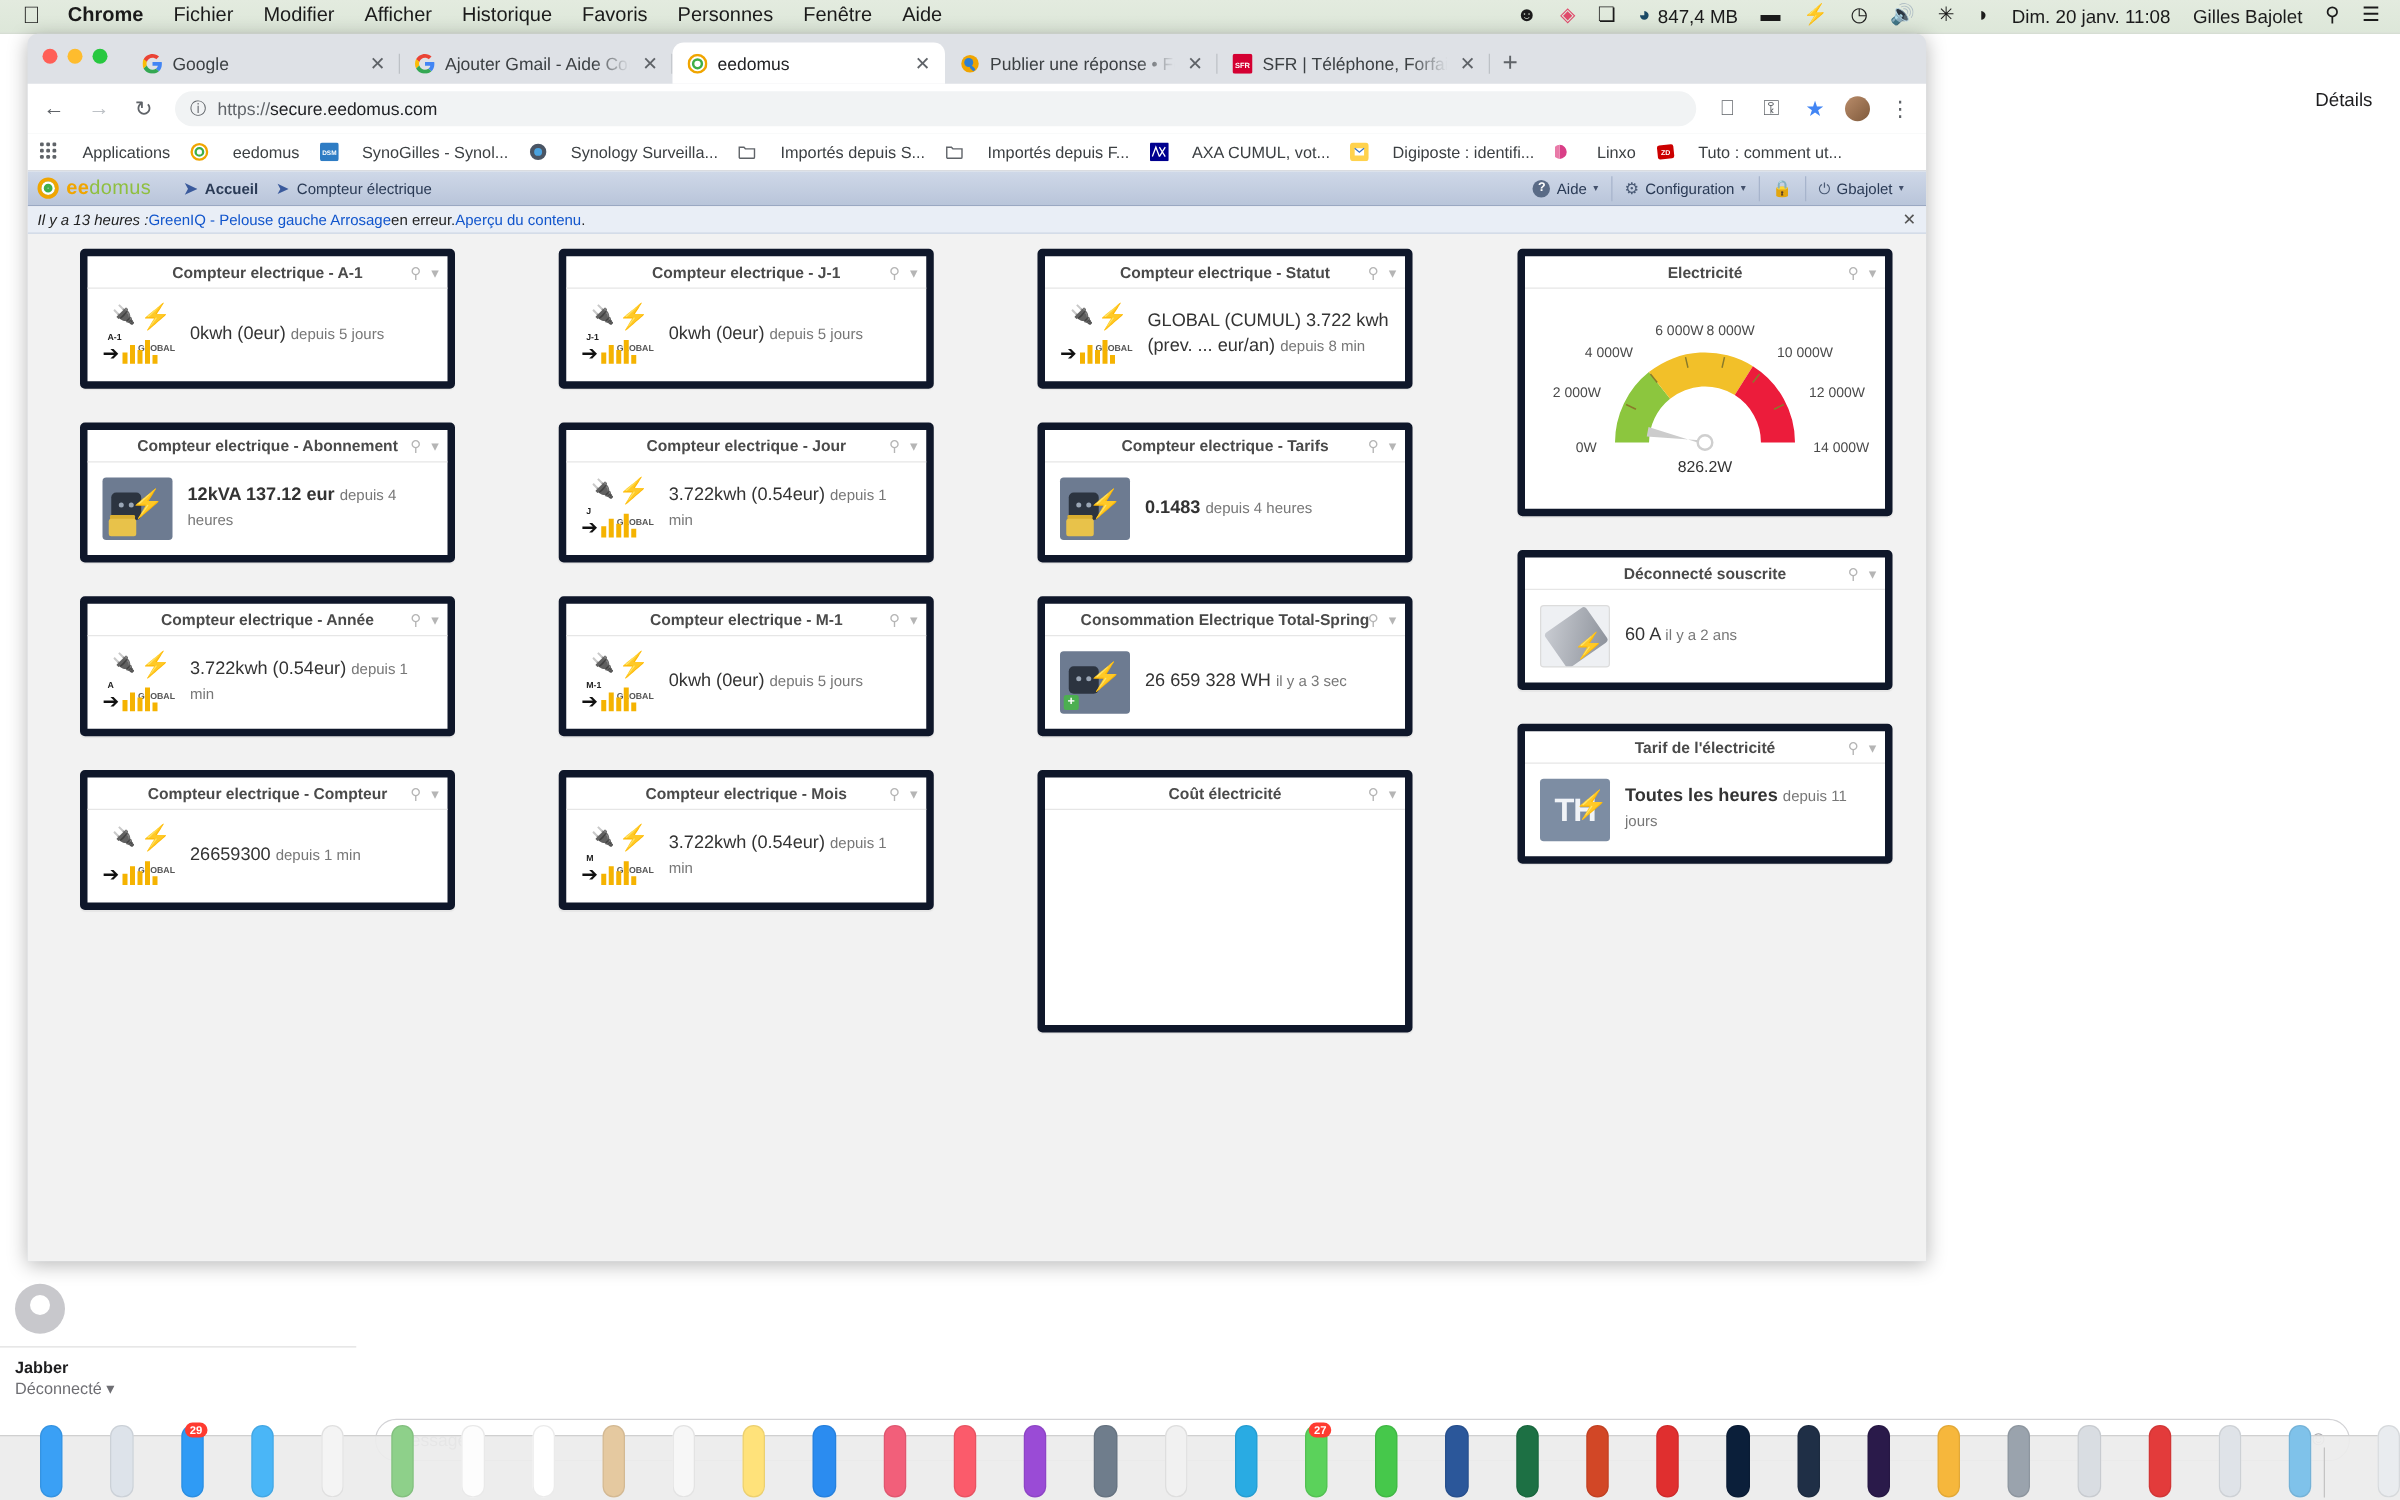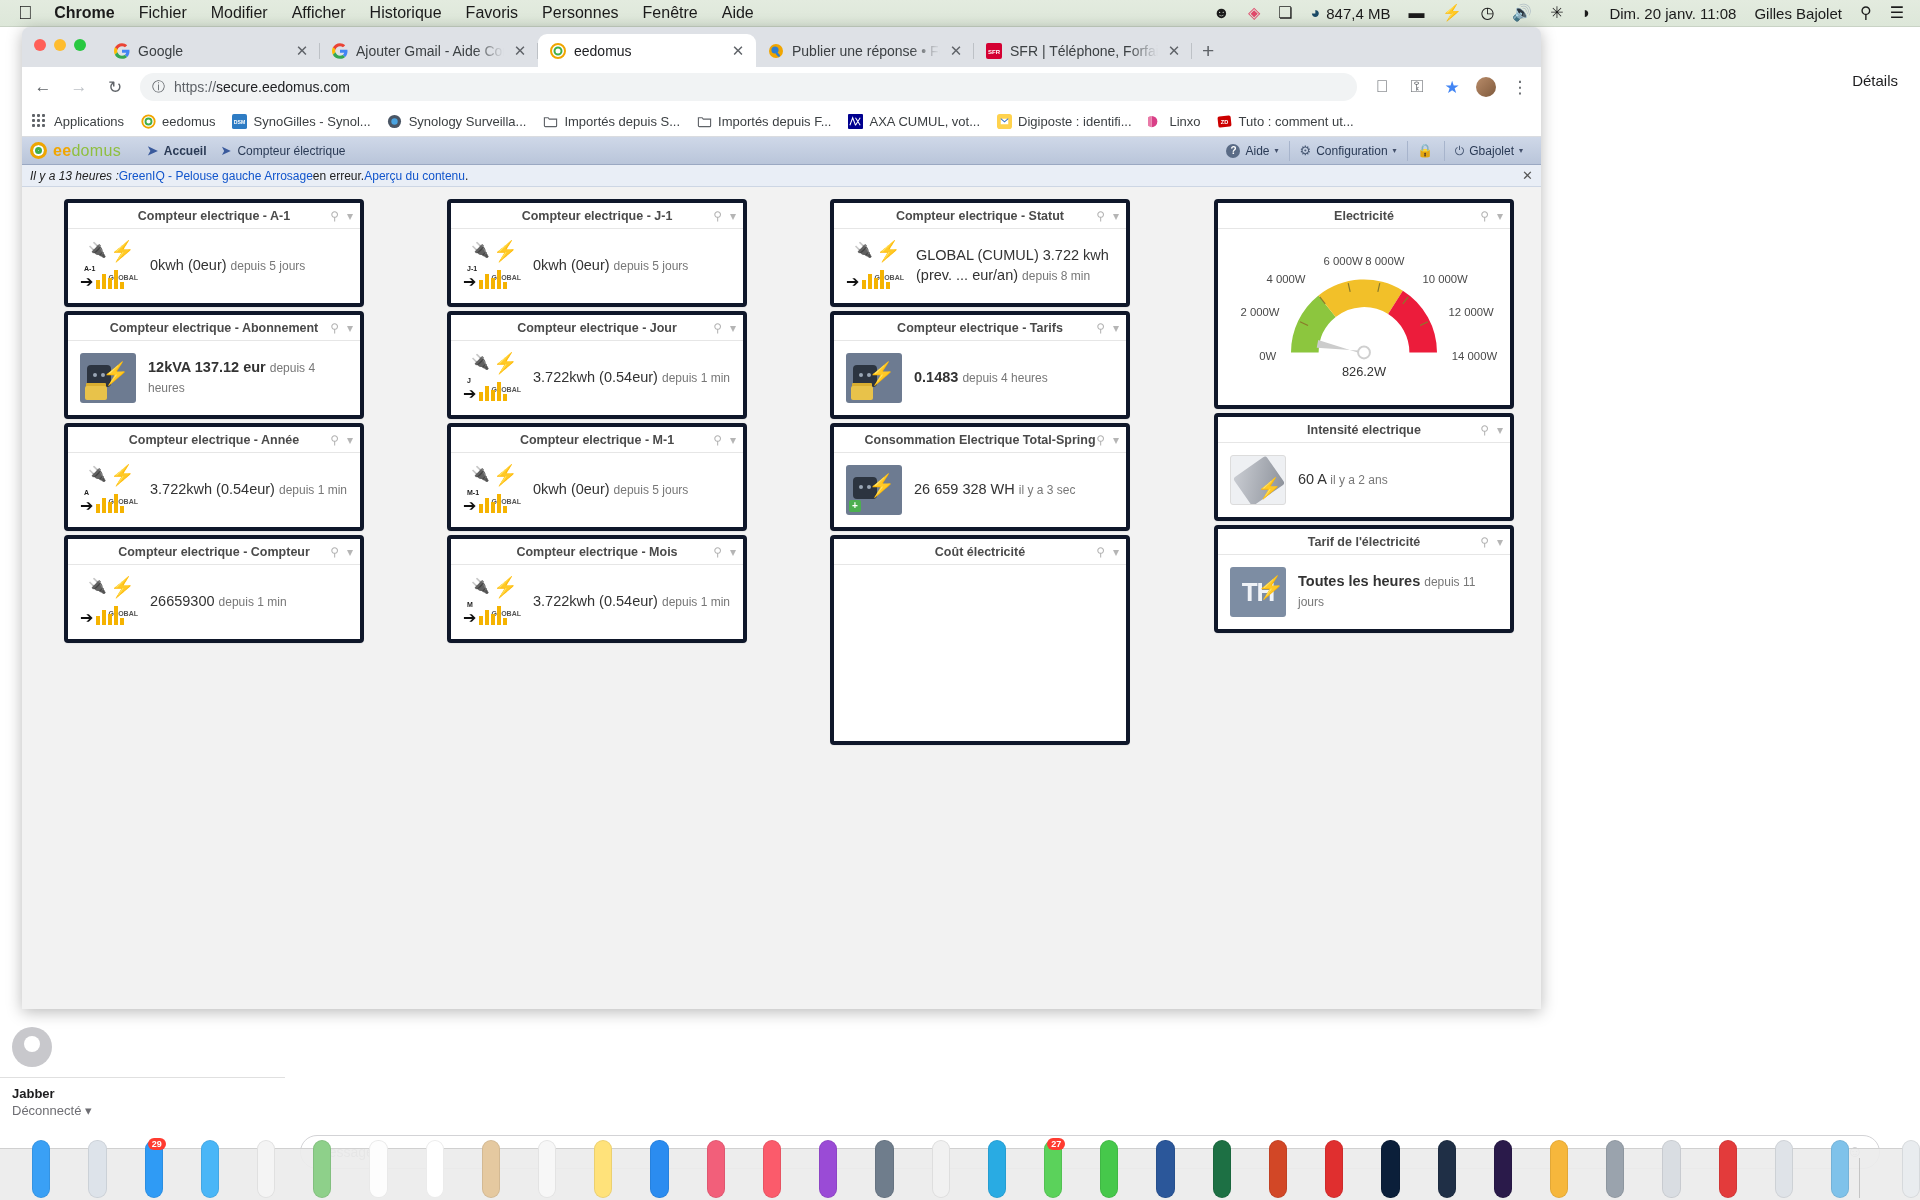--- a/index.html
+++ b/index.html
@@ -76,21 +76,21 @@
              align-items: center; padding: 0 12px; gap: 9px; font-size: 14px; color: #202124; }
   .omnibox .lockic { font-size: 13px; color: #5f6368; }
   .omnibox .urlprefix { color: #5f6368; }
   .tb-right { display: flex; align-items: center; gap: 13px; }
   .avatar-sm { width: 20px; height: 20px; border-radius: 50%;
                background: linear-gradient(135deg,#b98c6a,#7f5a3c); }
   
   .bookmarks { height: 30px; background: #fff; display: flex; align-items: center;
                padding: 0 10px; gap: 16px; font-size: 13px; color: #3c4043;
                border-bottom: 1px solid #dadce0; }
-  .bm { display: flex; align-items: center; gap: 6px; white-space: nowrap; text-align: center; }
+  .bm { display: flex; align-items: center; gap: 18px; white-space: nowrap; }
   .bm .bmic { width: 16px; height: 16px; flex: 0 0 16px; display:inline-block; position:relative;}
   .apps-grid { display:grid; grid-template-columns:repeat(3,3px); grid-template-rows:repeat(3,3px);
                gap:2px; width:13px;}
   .apps-grid i { display:block; width:3px; height:3px; background:#5f6368; border-radius:1px;}
 
   
   .viewport { height: 872px; background: #f2f2f2; overflow: hidden; position: relative; }
 
   
   .ee-bar { height: 28px; background: linear-gradient(to bottom,#cfd8e8,#b9c5da);
@@ -116,21 +116,21 @@
               display: flex; align-items: center; padding: 0 8px; font-size: 12px; color: #222; text-align: center; }
   .ee-notif .ital { font-style: italic; }
   .ee-notif a { color: #1155cc; text-decoration: none; }
   .ee-notif .close { margin-left: auto; color: #555; font-size: 13px; }
 
   
   .dash { padding: 12px 0 0 0; position: relative; height: 820px; }
   .col { position: absolute; width: 300px; }
   .col1 { left: 42px; } .col2 { left: 425px; } .col3 { left: 808px; width: 300px;} .col4 { left: 1192px; width: 300px;}
 
-  .card { background: #fff; border: 4px solid #0f172a; border-radius: 4px; margin-bottom: 4px;
+  .card { background: #fff; border: 6px solid #0f172a; border-radius: 4px; margin-bottom: 27px;
           box-shadow: 0 1px 1px rgba(0,0,0,.05); }
   .card-head { height: 26px; border-bottom: 1px solid #e6e6e6; display: flex; align-items: center;
                justify-content: center; position: relative; }
   .card-title { font-size: 12.5px; font-weight: bold; color: #4a4a4a; }
   .card-tools { position: absolute; right: 7px; top: 6px; display: flex; gap: 8px; align-items: center;
                 color: #b5b5b5; font-size: 12px; }
   .card-body { display: flex; align-items: center; gap: 12px; padding: 12px; min-height: 62px; }
   .card-val { font-size: 14.5px; color: #333; line-height: 1.35; }
   .card-val b { font-weight: bold; }
   .card-val .small { font-size: 12px; color: #777; }
@@ -764,21 +764,21 @@
                   <path d="M 101.55993954881323 105.22029791856949 L 100.08523107259283 113.08320036678563 L 149.5 116.5 L 146.5 119.5 Z" fill="#cccccc"></path>
                   <circle cx="148" cy="118" r="6" fill="#fff" stroke="#cfcfcf" stroke-width="2"></circle>
                   <text x="148" y="142" text-anchor="middle" font-size="13" fill="#333" font-family="&quot;Liberation Sans&quot;, sans-serif">826.2W</text>
                 </svg>
             </div>
           </div>
         </div>
 
         <div class="card">
           <div class="card-head">
-            <span class="card-title">Intensité electrique</span>
+            <span class="card-title">Déconnecté souscrite</span>
             <span class="card-tools">
                 <span>⚲</span>
                 <span>▾</span>
               </span>
           </div>
           <div class="card-body">
             <span class="torch-ic">
                 <span class="body"></span>
                 <span class="bolt4">⚡</span>
               </span>

